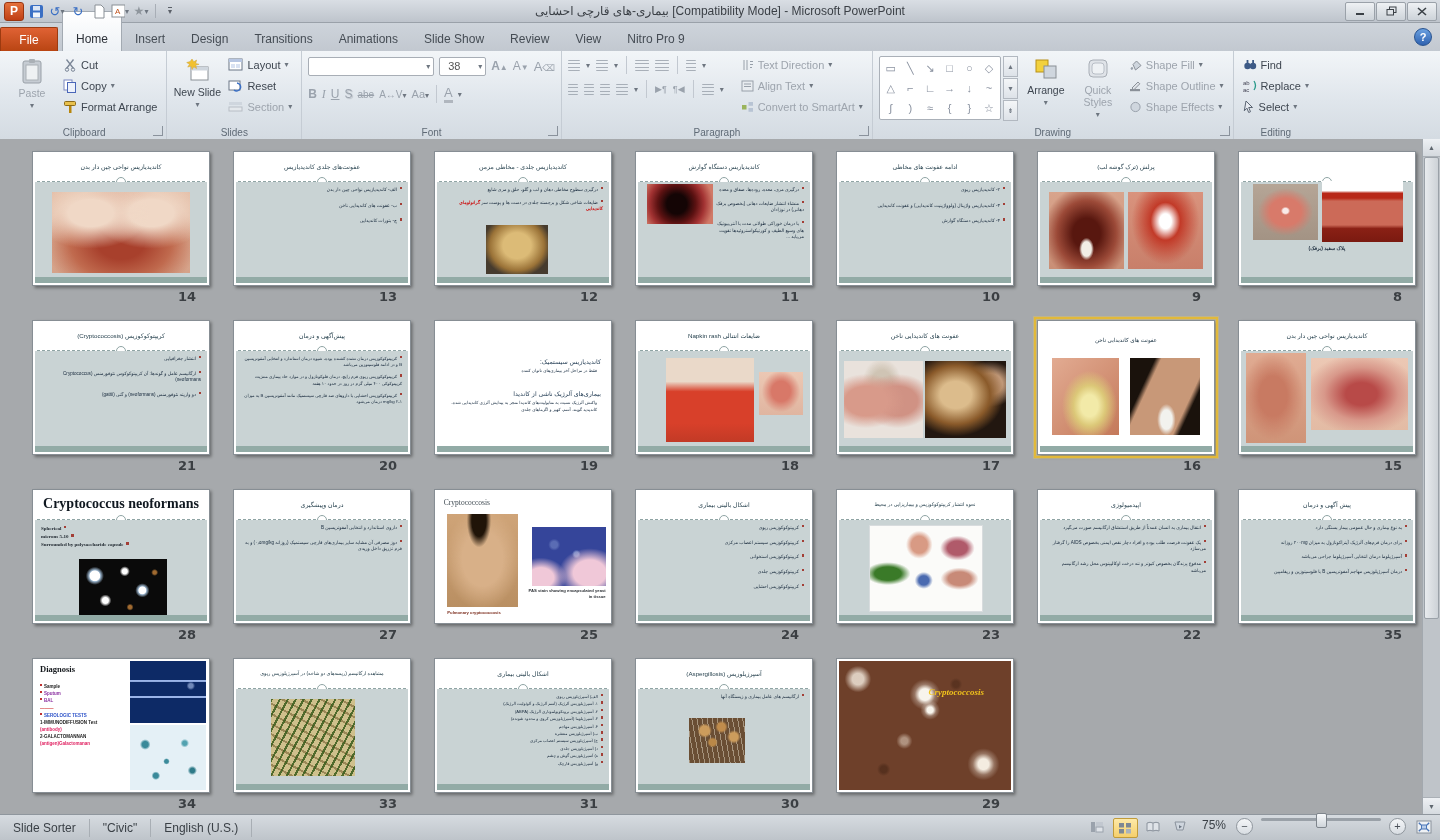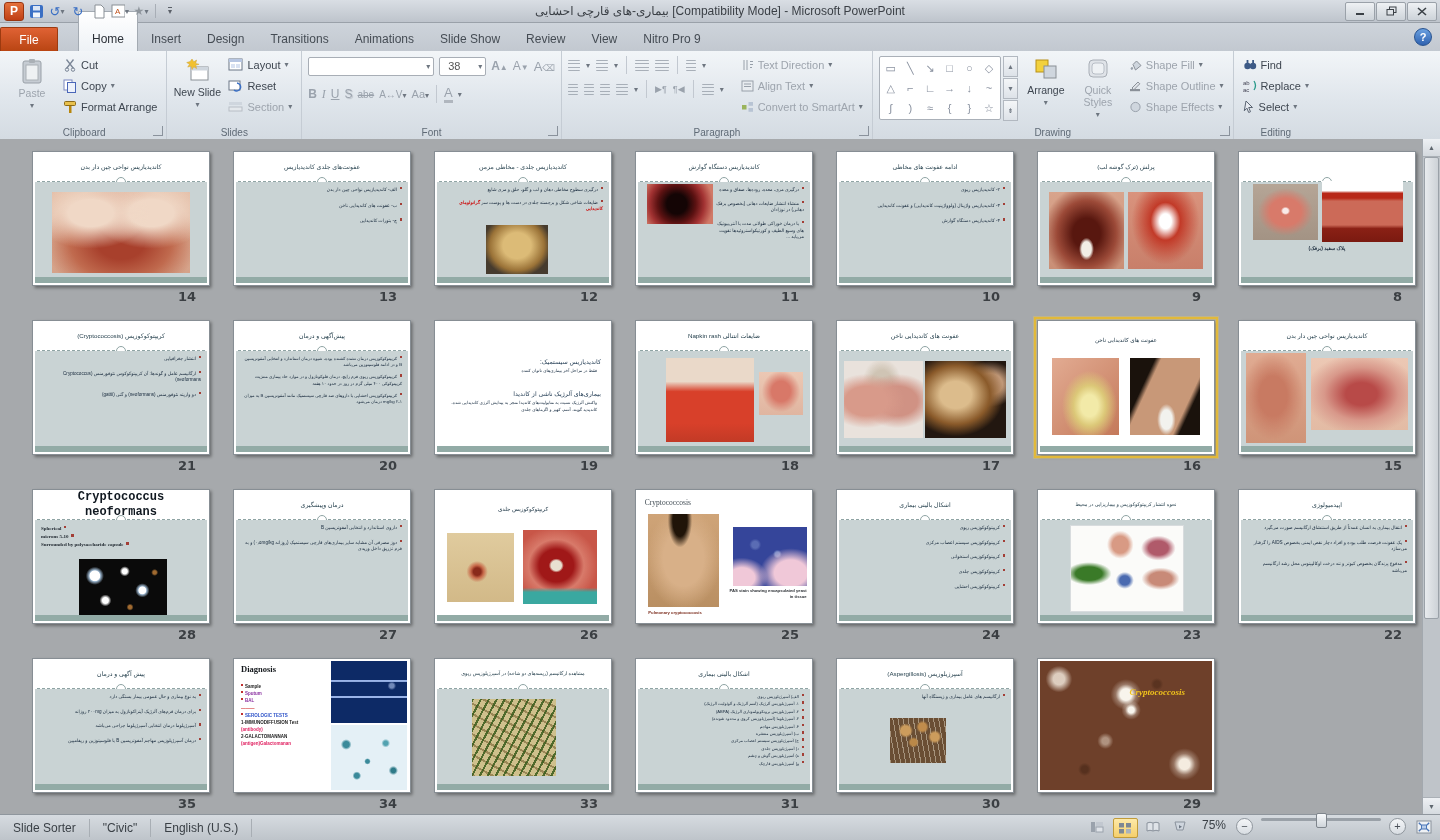--- a/index.html
+++ b/index.html
@@ -13,21 +13,21 @@
   .qbtn{display:flex;align-items:center;justify-content:center;width:18px;height:18px;}
   .qglyph{color:#3a6fc4;font-size:13px;line-height:1;}
   .qsep{width:1px;height:14px;background:#a8aeb6;margin:0 2px;}
   .qcar{font-size:8px;color:#5a6068;border-top:1px solid #5a6068;line-height:1;}
   .ttext{position:absolute;left:0;right:0;text-align:center;font-size:12px;color:#3a3f45;}
   .winbtns{margin-left:auto;display:flex;z-index:2;padding-right:3px;}
   .wbtn{width:28px;height:17px;display:flex;align-items:center;justify-content:center;margin-left:1px;
     border:1px solid #9aa1a9;border-radius:2px;background:linear-gradient(#eef1f4,#cdd3d9);}
   
   .tabrow{height:28px;background:linear-gradient(#ced4db,#c2c8d0);display:flex;align-items:flex-end;position:relative;}
-  .ftab{width:56px;height:23px;margin-right:20px;background:linear-gradient(#e06234,#b94513);color:#fff;
+  .ftab{width:56px;height:23px;margin-right:4px;background:linear-gradient(#e06234,#b94513);color:#fff;
     display:flex;align-items:center;justify-content:center;font-size:12px;border:1px solid #9c3a10;border-bottom:none;
     border-radius:2px 2px 0 0;}
   .tab{padding:20px 13px 5px;font-size:12px;color:#454c54;}
   .tab.active{background:linear-gradient(#ffffff,#eef2f6);border:1px solid #a3aab2;border-bottom:none;
     border-radius:2px 2px 0 0;color:#2c3138;padding-bottom:5px;}
   .helpcirc{position:absolute;right:8px;bottom:5px;width:16px;height:16px;border-radius:50%;
     background:linear-gradient(#6aa0e0,#2f62b0);color:#fff;font-size:11px;font-weight:bold;
     display:flex;align-items:center;justify-content:center;border:1px solid #27528f;}
   
   .ribbon{height:88px;background:linear-gradient(#f2f5f8,#e0e6ec 55%,#d4dbe2);border-bottom:1px solid #959ca4;
@@ -61,21 +61,21 @@
   .grid{display:grid;grid-template-columns:repeat(7,176px);column-gap:25px;row-gap:16px;padding:12px 0 0 32px;}
   .cell{width:176px;}
   .slide{position:relative;width:176px;height:133px;background:#fff;border:1px solid #878e94;
     box-shadow:1.5px 2px 3px rgba(0,0,0,.38);overflow:hidden;}
   .slide.sel{outline:2px solid #e2b93a;outline-offset:1px;box-shadow:0 0 0 4px rgba(235,200,90,.35),1.5px 2px 3px rgba(0,0,0,.38);}
   .num{margin-top:3px;text-align:right;padding-right:12px;font-weight:bold;font-size:13px;color:#3b3f43;
     font-family:"DejaVu Sans",sans-serif;}
   
   .s-titleband{position:absolute;top:0;left:0;right:0;height:22%;background:#fff;display:flex;align-items:center;
     justify-content:center;font-size:6.2px;color:#1e3a47;direction:rtl;padding:0 8px;text-align:center;line-height:1.2;}
-  .s-titleband.t-en{direction:ltr;font-family:Liberation Mono, monospace;font-weight:bold;font-size:12px;color:#101820;}
+  .s-titleband.t-en{direction:ltr;font-family:Liberation Serif, serif;font-weight:bold;font-size:14px;color:#101820;}
   .s-titleband.t-sm{font-size:4.9px;}
   .s-dash{position:absolute;top:22%;left:4px;right:4px;border-top:1px dashed #8fa4a4;}
   .s-dash::after{content:"";position:absolute;left:50%;top:-5px;width:8px;height:8px;margin-left:-5px;
     border:1px solid #8fa4a4;border-radius:50%;background:#fff;}
   .s-body{position:absolute;top:22.5%;left:2px;right:2px;bottom:2px;background:#c9d3d4;padding:5px 6px;}
   .s-footer{position:absolute;left:2px;right:2px;bottom:2px;height:6px;background:#92aba6;z-index:3;}
   .slide.plain{background:#fff;}
   .p-title{position:absolute;top:12%;left:0;right:0;text-align:center;font-size:5.6px;color:#203848;direction:rtl;}
   .p-title.t-en25{direction:ltr;text-align:left;left:5%;right:auto;top:6%;font-family:"Liberation Serif",serif;
     font-size:7.5px;color:#3f4a52;}
@@ -803,29 +803,20 @@
             <div class="bl">
               <div class="bul" style="margin-bottom: 8px;"><span class="mk"></span><span>داروی استاندارد و انتخابی آمفوتریسین B</span></div>
               <div class="bul" style="margin-bottom: 8px;"><span class="mk"></span><span>دوز مصرفی آن مشابه سایر بیماری‌های قارچی سیستمیک (روزانه ۰٫۵mg/kg) و به فرم تزریق داخل وریدی</span></div>
             </div>
           </div>
           <div class="s-footer"></div>
         </div>
     <div class="num">27</div>
   </div>
 
-  <div class="cell">
-    <div class="slide plain">
-          <div class="p-title">کریپتوکوکوزیس جلدی</div>
-          <div class="simg img-26a"></div>
-          <div class="simg img-26b"></div>
-          <div class="s-footer"></div>
-        </div>
-    <div class="num">26</div>
-  </div>
 
   <div class="cell">
     <div class="slide plain">
           <div class="p-title t-en25">Cryptococcosis</div>
           <div class="simg img-25a">
             <span class="ilabel">Pulmonary cryptococcosis</span>
           </div>
           <div class="simg img-25b">
             <span class="ilabel">PAS stain showing encapsulated yeast in tissue</span>
           </div>

